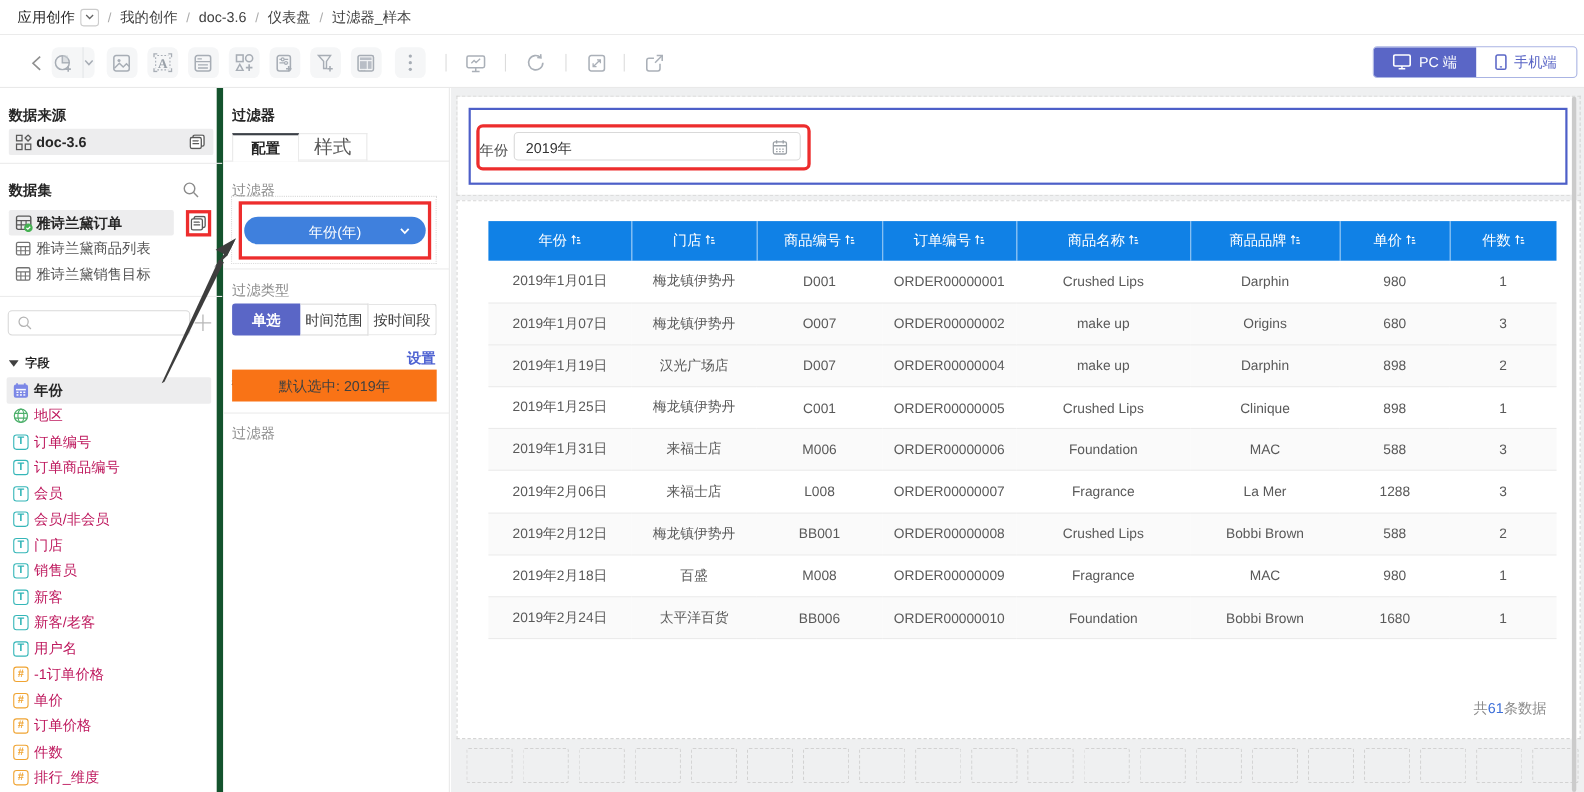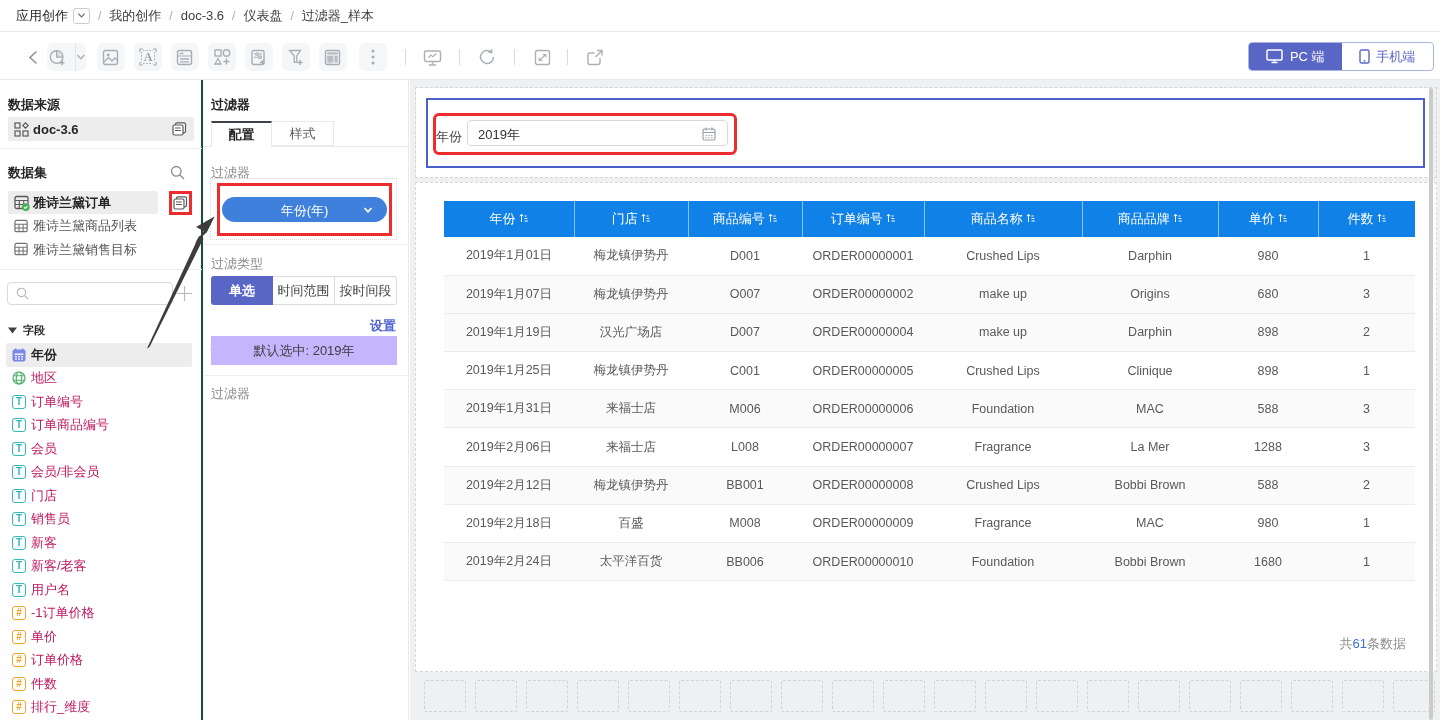--- a/index.html
+++ b/index.html
@@ -25,21 +25,21 @@
 
 #toggle { position:absolute; right:6px; top:10px; width:186px; height:29px;
   border:1px solid #aab4e3; border-radius:4px; display:flex; overflow:hidden; background:#fff; }
 #toggle .pc { width:93px; background:#5a66c6; color:#fff; display:flex; align-items:center;
   justify-content:center; font-size:13px; gap:7px; }
 #toggle .mob { width:92px; color:#5a66c6; display:flex; align-items:center;
   justify-content:center; font-size:13px; gap:6px; }
 
 
 #sidebar { position:absolute; left:0; top:80px; width:203px; height:640px; background:#fff;
-  border-right:2px solid #14532d; font-size:13px; }
+  border-right:6px solid #14532d; font-size:13px; }
 .sechead { font-weight:bold; font-size:13px; color:#262626; }
 .divider { position:absolute; left:0; width:202px; height:1px; background:#ececec; }
 
 
 .frow { position:absolute; left:0; width:202px; height:23.5px; display:flex; align-items:center; }
 .frow .ic { margin-left:12px; margin-right:5px; width:14px; height:14px; flex:none; }
 .frow .t { color:#be185d; font-size:13px; }
 .badge-t { width:14px; height:14px; border:1.3px solid #35b6b8; border-radius:3px; color:#35b6b8;
   font-size:10px; font-weight:bold; display:flex; align-items:center; justify-content:center; line-height:1; }
 .badge-h { width:14px; height:14px; border:1.3px solid #f0a432; border-radius:3px; color:#f0a432;
@@ -387,21 +387,21 @@
       </div>
   </div>
 </div>
 
 <div id="panel2">
   <div class="sechead" style="position:absolute; left:8px; top:16px;">过滤器</div>
 
   <div style="position:absolute; left:0; top:41px; width:206px; height:26px;">
     <div style="position:absolute; left:0; top:25px; width:206px; height:1px; background:#e9e9e9;"></div>
     <div style="position:absolute; left:8px; top:0; width:61px; height:26px; background:#fff; border:1px solid #e9e9e9; border-top:2px solid #3c4148; border-bottom:none; display:flex; align-items:center; justify-content:center; font-weight:bold; font-size:13px;">配置</div>
-    <div style="position:absolute; left:69px; top:0; width:62px; height:25px; background:#fff; border:1px solid #e9e9e9; border-left:none; display:flex; align-items:center; justify-content:center; font-size:13px; color:#595959;">样式</div>
+    <div style="position:absolute; left:69px; top:0; width:62px; height:25px; background:#fff; border:1px solid #e9e9e9; border-left:none; display:flex; align-items:center; justify-content:center; font-size:17px; color:#595959;">样式</div>
   </div>
 
   <div class="p2label" style="position:absolute; left:8px; top:84px;">过滤器</div>
 
   <div style="position:absolute; left:7px; top:98px; width:187px; height:62px; border:1px dotted #dadada;"></div>
   <div style="position:absolute; left:19px; top:117px; width:165px; height:24.5px; background:#3f80dd; border-radius:12.5px; color:#fff; font-size:13px;">
     <span style="position:absolute; left:0; right:0; top:5px; text-align:center;">年份(年)</span>
     <svg width="12" height="12" viewBox="0 0 12 12" style="position:absolute; right:13px; top:7px;">
         <path d="M2.5 4 L6 7.8 L9.5 4" fill="none" stroke="#fff" stroke-width="1.6"></path>
       </svg>
@@ -411,21 +411,21 @@
   <div class="p2label" style="position:absolute; left:8px; top:175px;">过滤类型</div>
 
   <div style="position:absolute; left:8px; top:196px; width:186px; height:29px; display:flex; font-size:13px;">
     <div style="width:62px; background:#5a66c6; color:#fff; font-weight:bold; border-radius:3px 0 0 3px; display:flex; align-items:center; justify-content:center;">单选</div>
     <div style="width:62px; border:1px solid #dcdcdc; border-left:none; color:#404040; display:flex; align-items:center; justify-content:center;">时间范围</div>
     <div style="width:62px; border:1px solid #dcdcdc; border-left:none; border-radius:0 3px 3px 0; color:#404040; display:flex; align-items:center; justify-content:center;">按时间段</div>
   </div>
 
   <div style="position:absolute; left:8px; top:255px; font-weight:bold; font-size:13px;">默认值</div>
   <div style="position:absolute; right:12px; top:237px; font-weight:bold; font-size:13px; color:#4f63d2;">设置</div>
-  <div style="position:absolute; left:8px; top:256px; width:186px; height:29px; background:#c4b5fd; display:flex; align-items:center; justify-content:center; font-size:13px; color:#404040;">默认选中: 2019年</div>
+  <div style="position:absolute; left:8px; top:256px; width:186px; height:29px; background:#f97316; display:flex; align-items:center; justify-content:center; font-size:13px; color:#404040;">默认选中: 2019年</div>
 
   <div style="position:absolute; left:0; top:295px; width:206px; height:1px; background:#ececec;"></div>
   <div class="p2label" style="position:absolute; left:8px; top:305px;">过滤器</div>
 </div>
 
 <div id="canvas">
 
   <div style="position:absolute; left:5px; top:7px; width:1022px; height:91px; border:1px dashed #d6d6d6;"></div>
   <div style="position:absolute; left:6px; top:8px; width:1013px; height:89px; background:#fff;">
     <div style="position:absolute; left:10px; top:10px; width:999px; height:70px; border:2px solid #4d5fc8;"></div>

